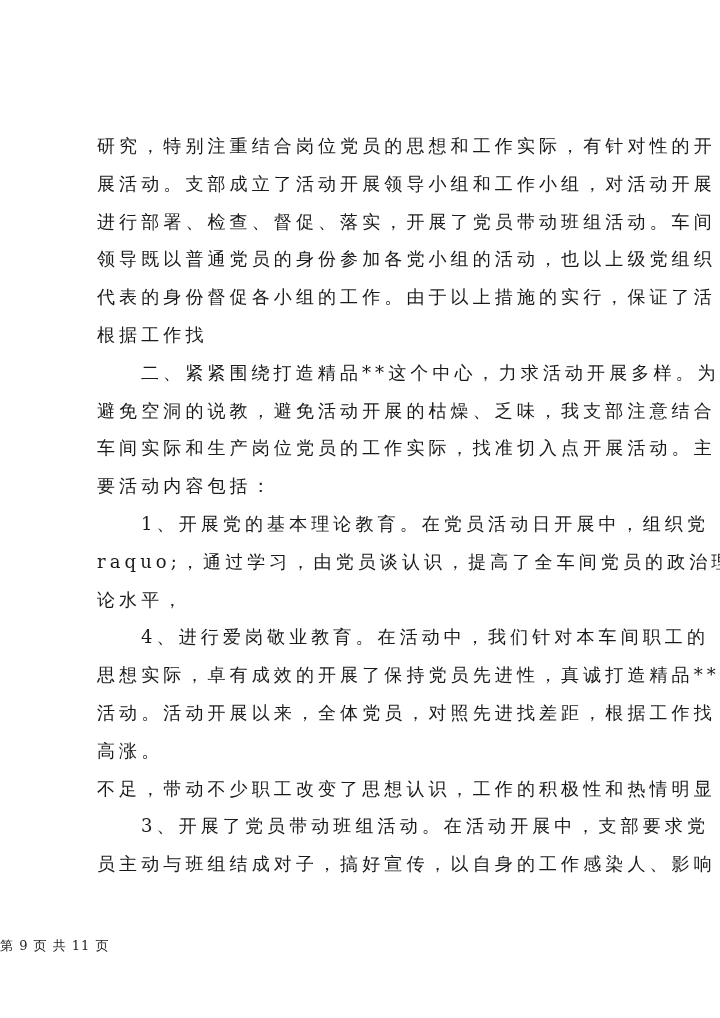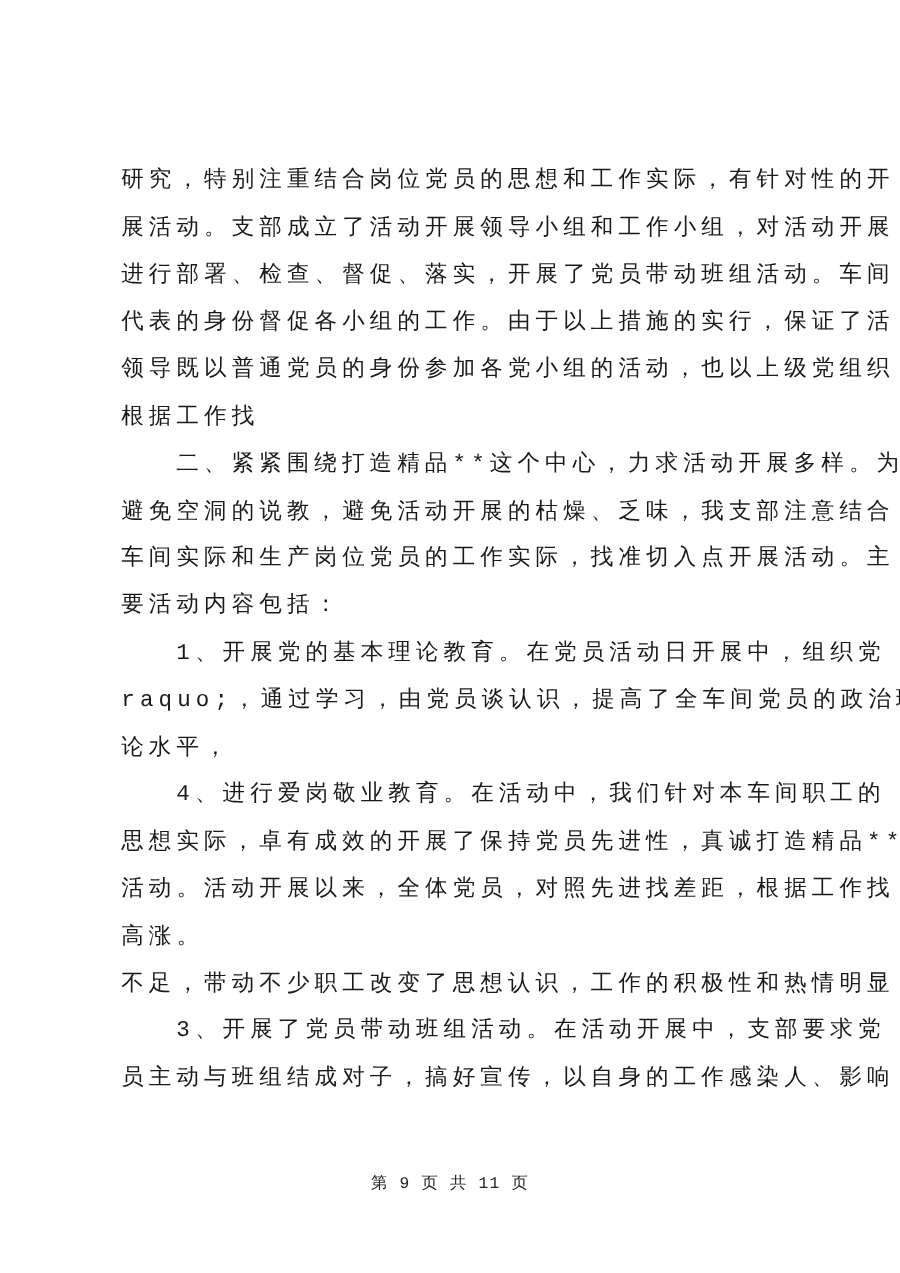--- a/index.html
+++ b/index.html
@@ -1,35 +1,35 @@
 <!DOCTYPE html>
 <html><head>
 <meta charset="utf-8">
 <style>
   html, body { margin:0; padding:0; background:#ffffff; }
   body { width:720px; height:1018px; position:relative; overflow:hidden;
          font-family:"DejaVu Serif", "Liberation Serif", serif; color:#1a1a1a; }
-  .page { position:absolute; left:0; top:0; width:648px; height:1018px; background:#fff;font-family:Liberation Mono, monospace; }
+  .page { position:absolute; left:0; top:0; width:648px; height:1018px; background:#fff; }
   .body-text { position:absolute; left:97px; top:127px; width:536px; }
   .line { display:block; height:37.8px; line-height:37.8px; font-size:18px;
           letter-spacing:4.1px; white-space:nowrap; }
   .indent { padding-left:44px;text-align:center; }
-  .footer { position:absolute; left:0; width:720px; top:937px; text-align:center;
+  .footer { position:absolute; left:0; width:720px; top:937px; text-align:left;
             font-size:13px; color:#222; letter-spacing:1px; }
 </style>
 </head>
 <body>
 
 <div class="page">
   <div class="body-text">
     <span class="line">研究，特别注重结合岗位党员的思想和工作实际，有针对性的开</span>
     <span class="line">展活动。支部成立了活动开展领导小组和工作小组，对活动开展</span>
     <span class="line">进行部署、检查、督促、落实，开展了党员带动班组活动。车间</span>
+    <span class="line">领导既以普通党员的身份参加各党小组的活动，也以上级党组织</span>
     <span class="line">代表的身份督促各小组的工作。由于以上措施的实行，保证了活</span>
-    <span class="line">领导既以普通党员的身份参加各党小组的活动，也以上级党组织</span>
     <span class="line">根据工作找</span>
     <span class="line indent">二、紧紧围绕打造精品**这个中心，力求活动开展多样。为</span>
     <span class="line">避免空洞的说教，避免活动开展的枯燥、乏味，我支部注意结合</span>
     <span class="line">车间实际和生产岗位党员的工作实际，找准切入点开展活动。主</span>
     <span class="line">要活动内容包括：</span>
     <span class="line indent">1、开展党的基本理论教育。在党员活动日开展中，组织党</span>
     <span class="line">raquo;，通过学习，由党员谈认识，提高了全车间党员的政治理</span>
     <span class="line">论水平，</span>
     <span class="line indent">4、进行爱岗敬业教育。在活动中，我们针对本车间职工的</span>
     <span class="line">思想实际，卓有成效的开展了保持党员先进性，真诚打造精品**</span>

